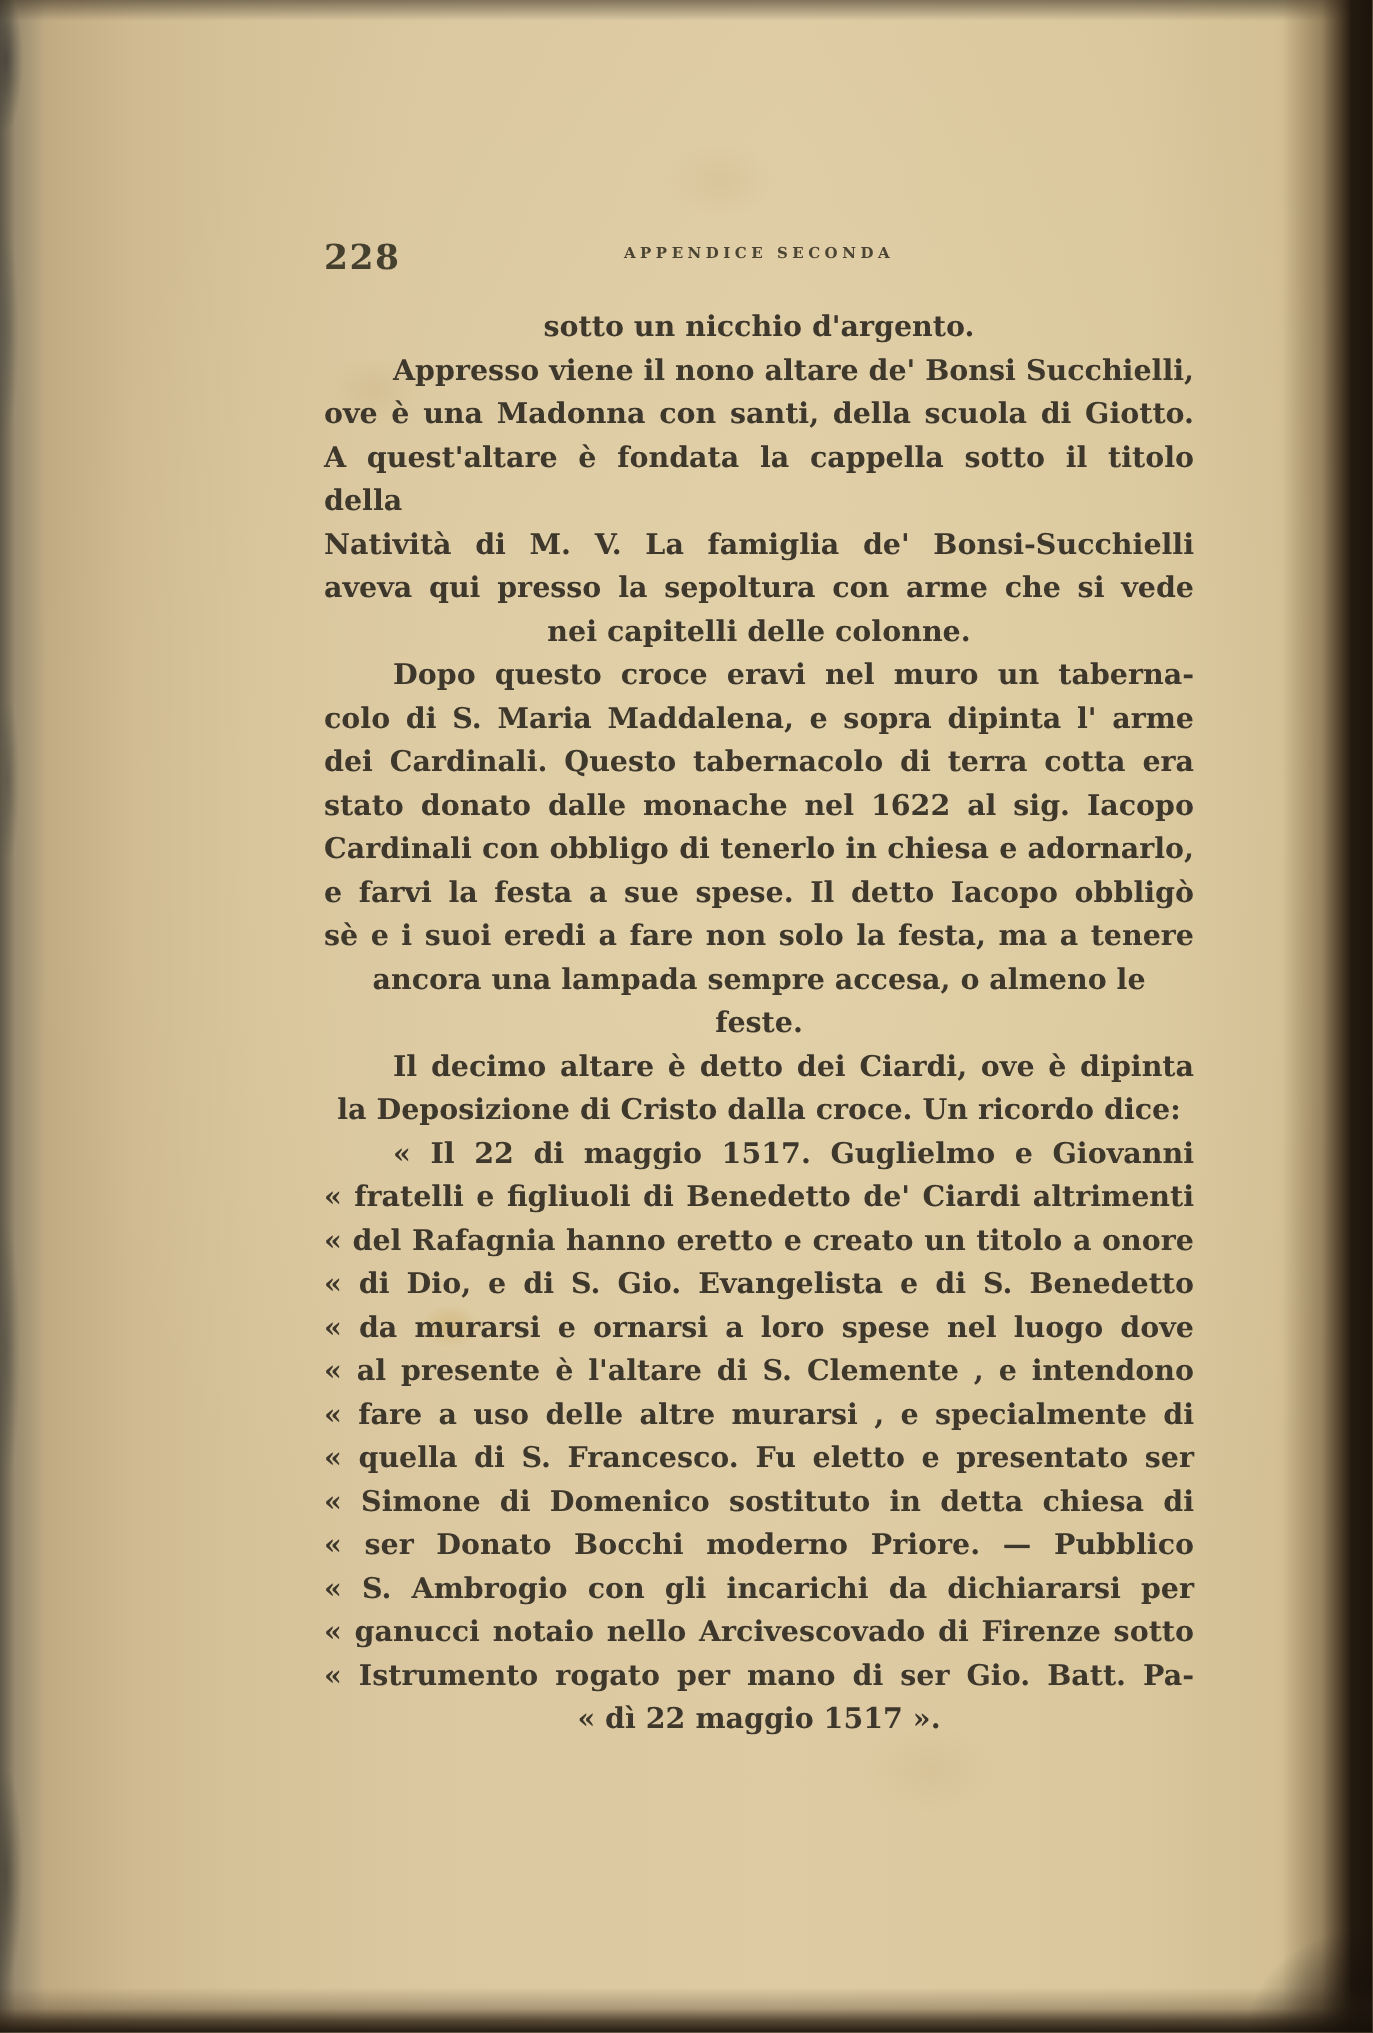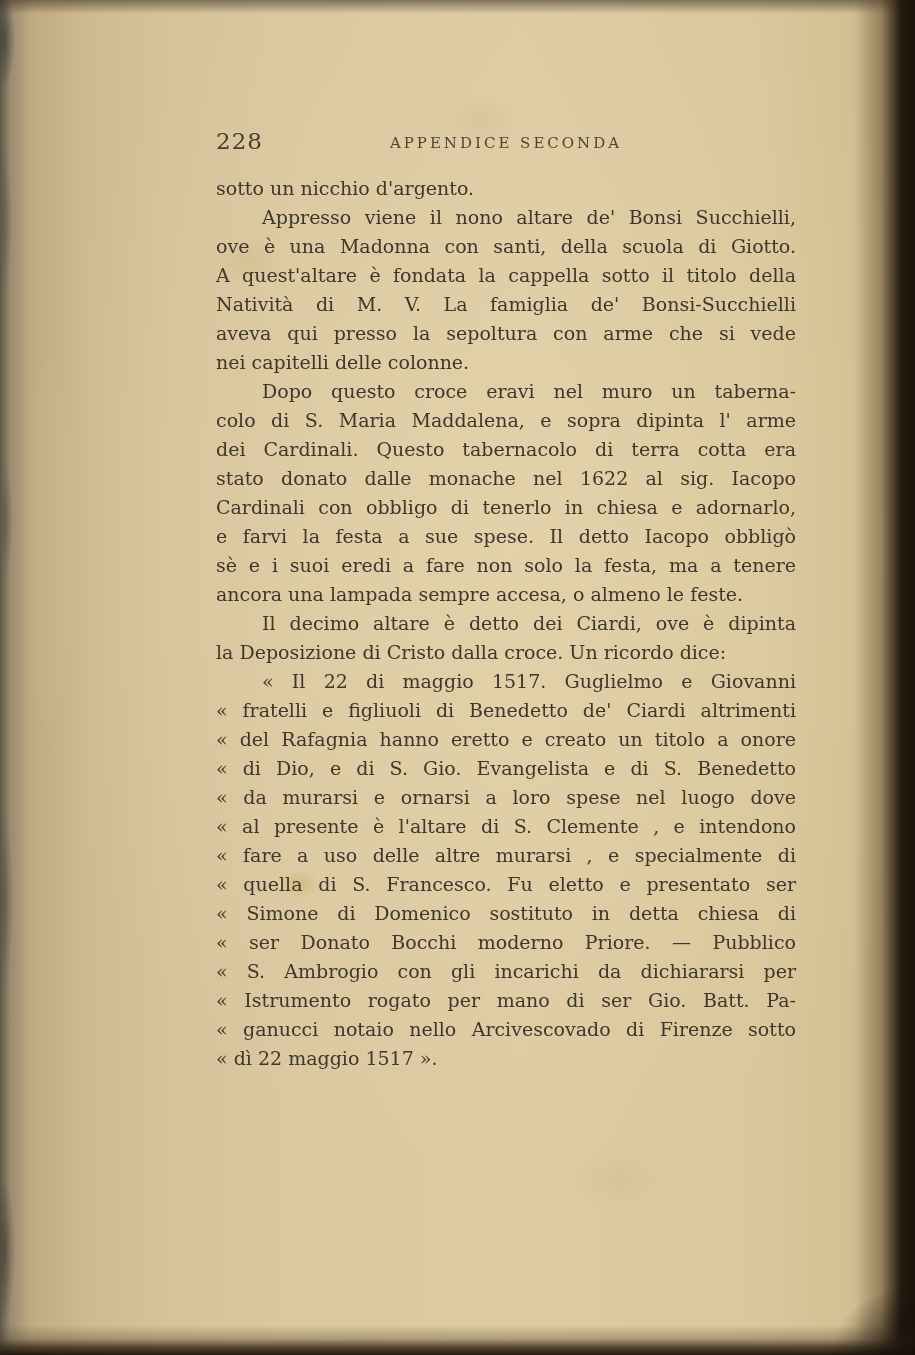--- a/index.html
+++ b/index.html
@@ -69,49 +69,51 @@
     background:
       radial-gradient(26px 20px at 300px 884px, rgba(190,150,50,0.30), rgba(190,150,50,0) 75%),
       radial-gradient(40px 30px at 250px 260px, rgba(175,140,70,0.14), rgba(0,0,0,0) 75%),
       radial-gradient(60px 40px at 620px 1180px, rgba(175,140,70,0.10), rgba(0,0,0,0) 75%),
       radial-gradient(50px 35px at 480px 120px, rgba(160,130,70,0.10), rgba(0,0,0,0) 75%);
   }
 
   .content {
     position: absolute;
     left: 216px;
-    top: 126px;
+    top: 156px;
     width: 580px;
+    font-weight: bold;
   }
   .header-row {
     position: relative;
     height: 48px;
   }
   .page-number {
     position: absolute;
     left: 0;
     top: 2px;
     font-size: 23px;
     letter-spacing: 1px;
     color: #46402f;
   }
   .running-header {
     text-align: center;
     padding-top: 8px;
-    font-size: 15px;
+    font-size: 10px;
     letter-spacing: 3px;
     color: #4c4533;
   }
   .body-text {
     font-size: 19px;
     line-height: 29px;
     color: #3e372b;
   }
   .line {
     white-space: normal;
+    text-align: center;
   }
   .line.justify {
     text-align: justify;
     text-align-last: justify;
   }
   .line.indent {
     padding-left: 46px;
   }
 </style>
 </head>
@@ -150,22 +152,22 @@
         <div class="line justify">« fratelli e figliuoli di Benedetto de' Ciardi altrimenti</div>
         <div class="line justify">« del Rafagnia hanno eretto e creato un titolo a onore</div>
         <div class="line justify">« di Dio, e di S. Gio. Evangelista e di S. Benedetto</div>
         <div class="line justify">« da murarsi e ornarsi a loro spese nel luogo dove</div>
         <div class="line justify">« al presente è l'altare di S. Clemente , e intendono</div>
         <div class="line justify">« fare a uso delle altre murarsi , e specialmente di</div>
         <div class="line justify">« quella di S. Francesco. Fu eletto e presentato ser</div>
         <div class="line justify">« Simone di Domenico sostituto in detta chiesa di</div>
         <div class="line justify">« ser Donato Bocchi moderno Priore. — Pubblico</div>
         <div class="line justify">« S. Ambrogio con gli incarichi da dichiararsi per</div>
+        <div class="line justify">« ganucci notaio nello Arcivescovado di Firenze sotto</div>
         <div class="line justify">« Istrumento rogato per mano di ser Gio. Batt. Pa-</div>
-        <div class="line justify">« ganucci notaio nello Arcivescovado di Firenze sotto</div>
         <div class="line">« dì 22 maggio 1517 ».</div>
       </div>
   </div>
 
   <div class="edge edge-left"></div>
   <div class="edge edge-left-mottle"></div>
   <div class="edge edge-top"></div>
   <div class="edge edge-right"></div>
   <div class="edge edge-bottom"></div>
   <div class="edge corner-br"></div>

